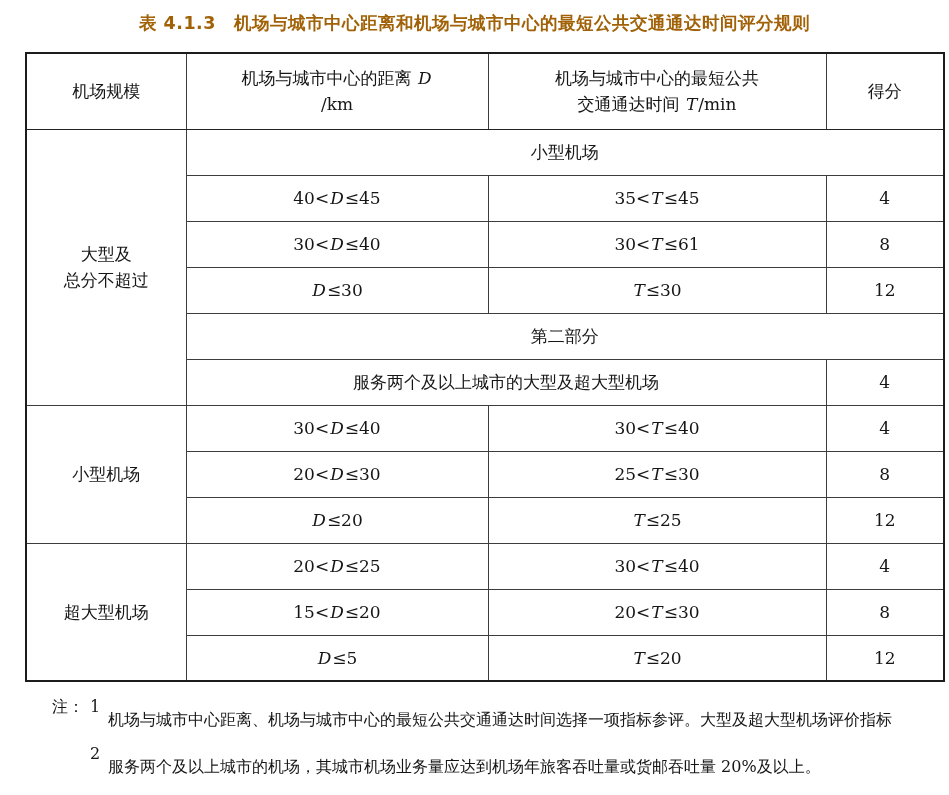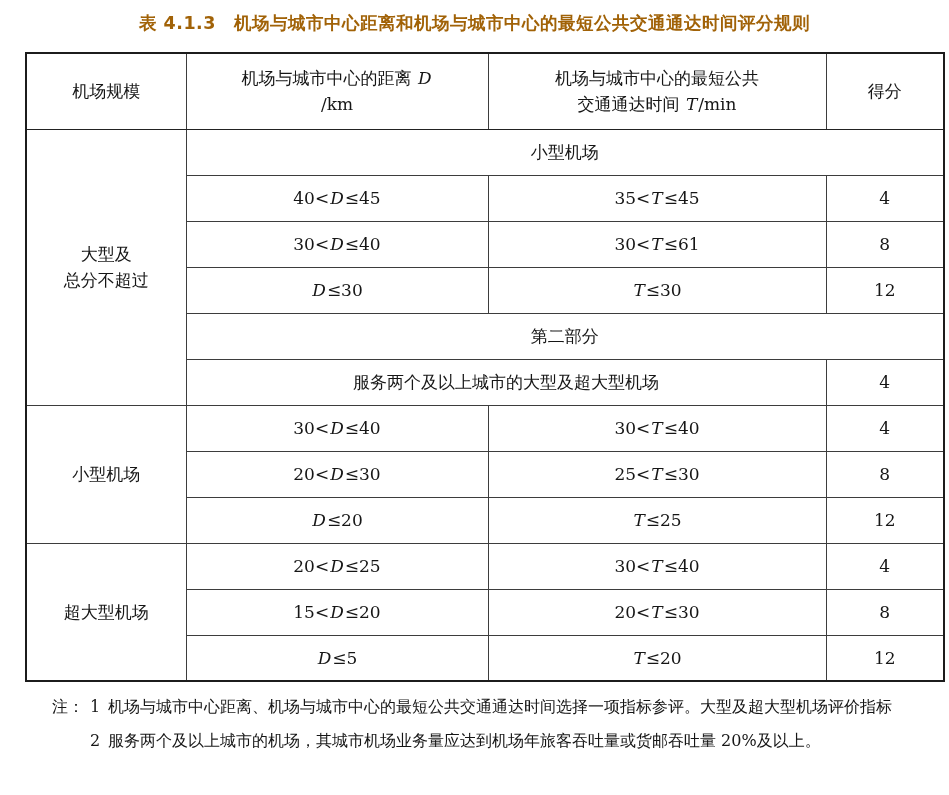--- a/index.html
+++ b/index.html
@@ -33,21 +33,21 @@
   tr.data-row{height:46px;}
   tr.sec-start td{border-top:1.8px solid #222;}
   .var{font-style:italic;padding:0 1px;font-family:"DejaVu Serif","Liberation Serif",serif;}
   .notes{
     margin:9px 0 0 52px;font-size:16px;color:#161616;width:870px;
   }
   .note{display:flex;align-items:flex-start;line-height:31px;}
   .note + .note{margin-top:3px;}
   .note-label{width:38px;flex:none;}
   .note-num{width:18px;flex:none;}
-  .note-body{flex:1;}
+  .note-body{flex:1;margin-top:13px;}
 </style>
 </head>
 <body>
 
 <div class="caption">表 4.1.3　机场与城市中心距离和机场与城市中心的最短公共交通通达时间评分规则</div>
 
 <table class="score-table">
   <colgroup>
       <col class="c1">
       <col class="c2">

